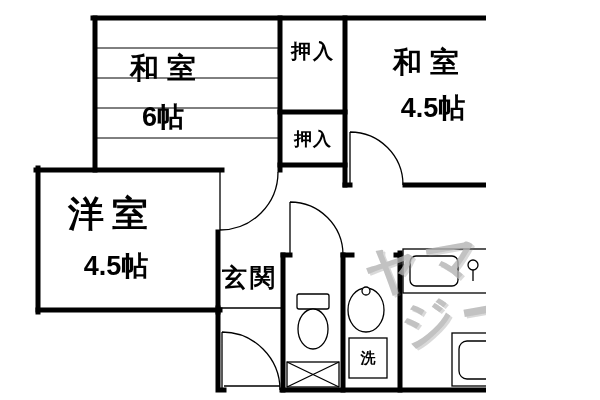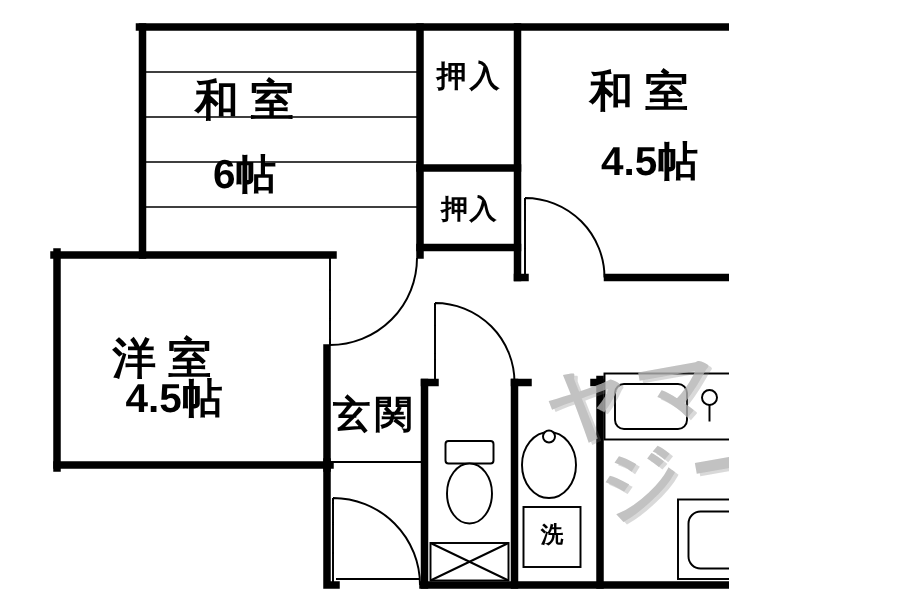--- a/index.html
+++ b/index.html
@@ -116,21 +116,21 @@
       <path d="M287,362 L339,387 M339,362 L287,387"></path>
     </g>
   </svg>
 
   <div class="lbl" style="left:167px;top:68px;font-size:29px;letter-spacing:8px;">和室</div>
   <div class="lbl" style="left:163px;top:117px;font-size:27px;text-align:right;">6帖</div>
 
   <div class="lbl" style="left:430px;top:62px;font-size:29px;letter-spacing:8px;">和室</div>
   <div class="lbl" style="left:433px;top:108px;font-size:27px;">4.5帖</div>
 
-  <div class="lbl" style="left:112px;top:214px;font-size:29px;letter-spacing:8px;margin-top:26px;">洋室</div>
+  <div class="lbl" style="left:112px;top:214px;font-size:36px;letter-spacing:8px;">洋室</div>
   <div class="lbl" style="left:116px;top:266px;font-size:27px;">4.5帖</div>
 
   <div class="lbl" style="left:313px;top:51px;font-size:20px;letter-spacing:2px;">押入</div>
   <div class="lbl" style="left:313px;top:139px;font-size:18px;letter-spacing:1px;">押入</div>
 
   <div class="lbl" style="left:250px;top:277px;font-size:25px;letter-spacing:3px;">玄関</div>
 
   <div class="lbl" style="left:368px;top:357px;font-size:15px;">洗</div>
 
   <div class="watermark">

